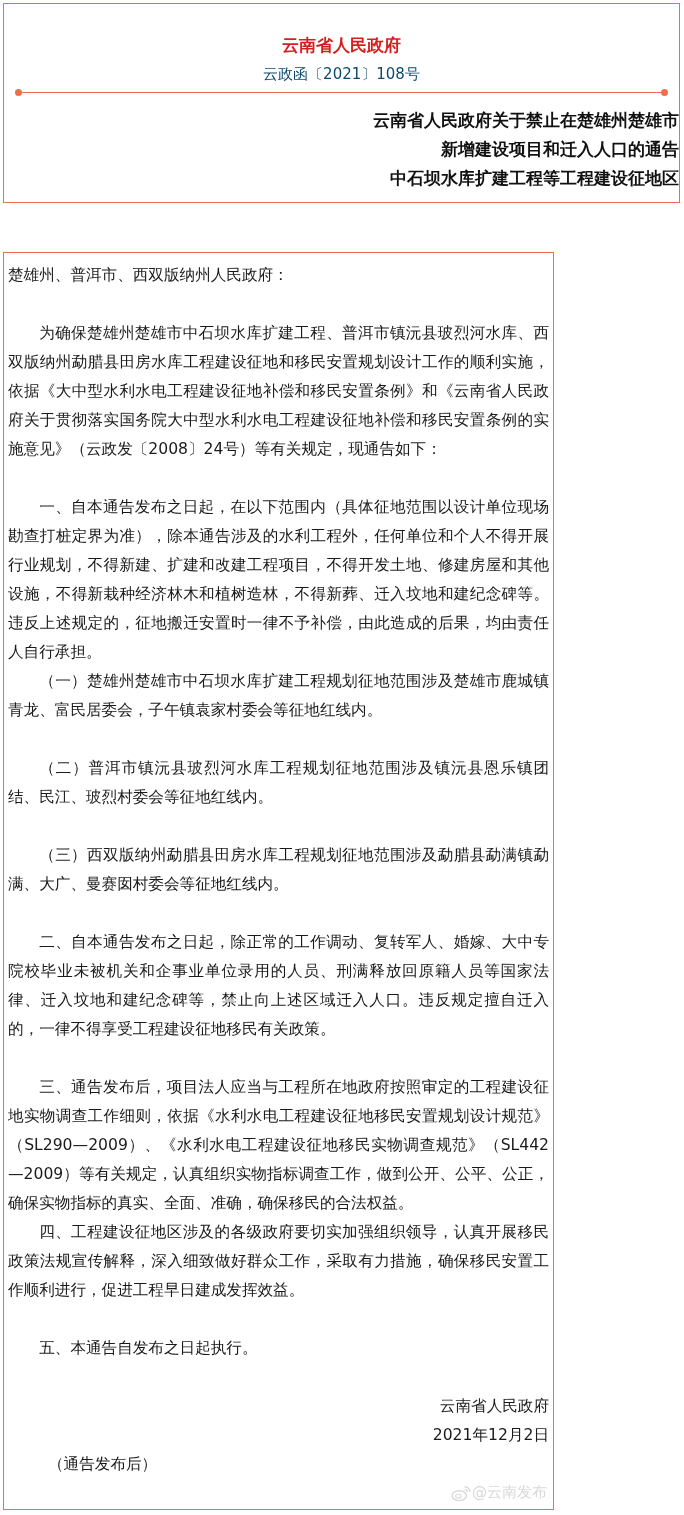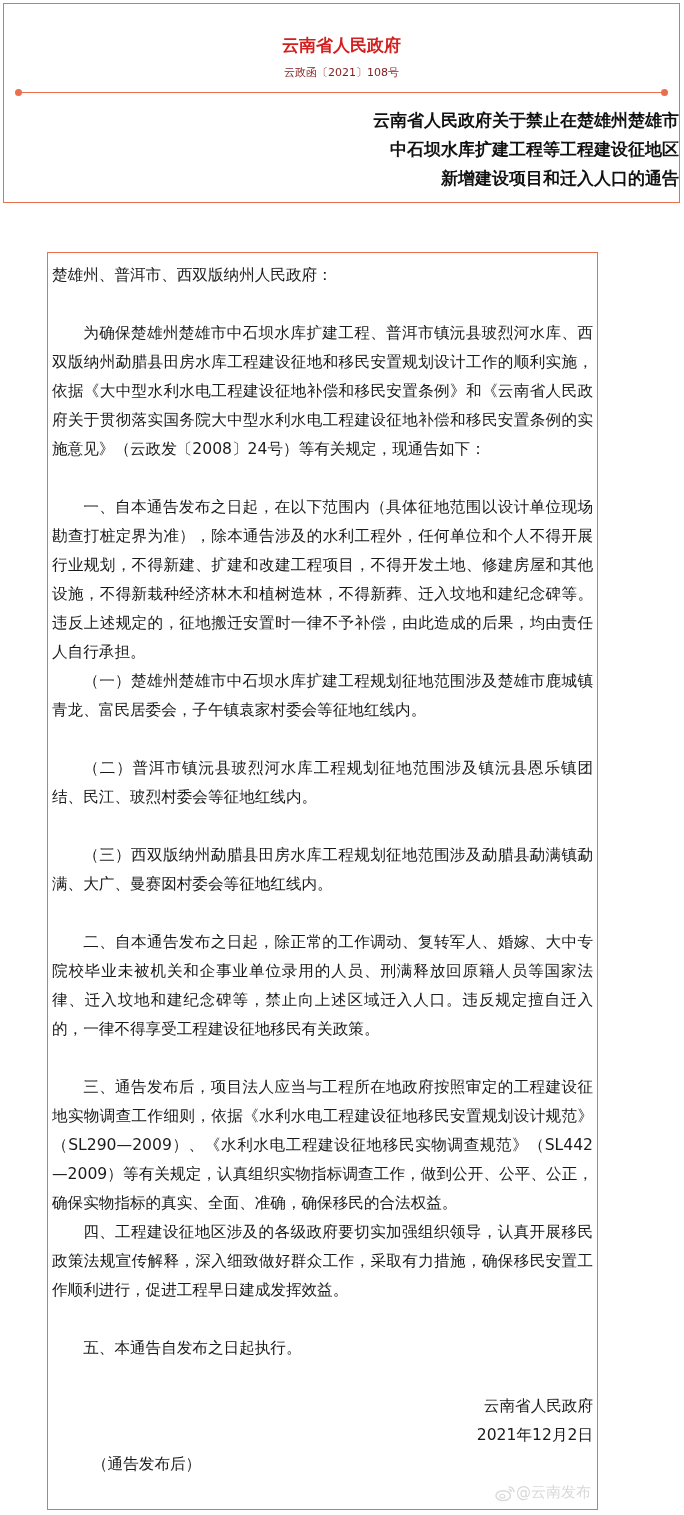--- a/index.html
+++ b/index.html
@@ -6,54 +6,54 @@
   html, body { width: 684px; height: 1515px; background: #ffffff; overflow: hidden; }
   body { position: relative; font-family: "DejaVu Sans", "Liberation Sans", sans-serif; color: #1a1a1a; }
 
   .header-box {
     position: absolute; left: 3px; top: 3px; width: 677px; height: 200px;
     border: 1px solid #e9704f;
   }
   .issuer { position: absolute; left: 0; right: 0; top: 30px; text-align: center;
     color: #d41f1f; font-size: 17px; font-weight: bold; }
   .doc-no { position: absolute; left: 0; right: 0; top: 61px; text-align: center;
-    font-size: 11px; color: #7f1d1d; }
+    font-size: 15px; color: #0c4a6e; }
   .red-rule { position: absolute; left: 14px; right: 14px; top: 88px; height: 1px; background: #e9704f; }
   .red-rule .dot { position: absolute; top: -3px; width: 7px; height: 7px; border-radius: 50%; background: #e9704f; }
   .red-rule .dot.left { left: -3px; }
   .red-rule .dot.right { right: -3px; }
   .title { position: absolute; left: 0; right: 0; top: 102px; text-align: right;
     font-size: 17px; font-weight: bold; line-height: 29px; color: #111; }
 
   .body-box {
     position: absolute; left: 3px; top: 252px; width: 551px; height: 1258px;
     border: 1px solid #e9704f; padding: 0 4px;
-    font-size: 15.6px; line-height: 29px; color: #1a1a1a; margin-left: 44px;
+    font-size: 15.6px; line-height: 29px; color: #1a1a1a;
   }
   .p { position: absolute; left: 4px; right: 4px; text-align: justify; }
   .indent { text-indent: 2em; }
   .sig { position: absolute; right: 4px; text-align: right; }
   .note { position: absolute; left: 44px; }
   .watermark { position: absolute; right: 6px; bottom: 2px; font-size: 15px; color: #d9d9d9; display: flex; align-items: center; }
   .wb-icon { width: 22px; height: 18px; }
 </style>
 </head>
 <body>
 
 <div class="header-box">
   <div class="issuer">云南省人民政府</div>
   <div class="doc-no">云政函〔2021〕108号</div>
   <div class="red-rule">
     <span class="dot left"></span>
     <span class="dot right"></span>
   </div>
   <div class="title">
     <div>云南省人民政府关于禁止在楚雄州楚雄市</div>
+    <div>新增建设项目和迁入人口的通告</div>
     <div>中石坝水库扩建工程等工程建设征地区</div>
-    <div>新增建设项目和迁入人口的通告</div>
   </div>
 </div>
 
 <div class="body-box">
   <div class="p" style="top:8px">楚雄州、普洱市、西双版纳州人民政府：</div>
   <div class="p indent" style="top:66px">为确保楚雄州楚雄市中石坝水库扩建工程、普洱市镇沅县玻烈河水库、西双版纳州勐腊县田房水库工程建设征地和移民安置规划设计工作的顺利实施，依据《大中型水利水电工程建设征地补偿和移民安置条例》和《云南省人民政府关于贯彻落实国务院大中型水利水电工程建设征地补偿和移民安置条例的实施意见》（云政发〔2008〕24号）等有关规定，现通告如下：</div>
   <div class="p indent" style="top:240px">一、自本通告发布之日起，在以下范围内（具体征地范围以设计单位现场勘查打桩定界为准），除本通告涉及的水利工程外，任何单位和个人不得开展行业规划，不得新建、扩建和改建工程项目，不得开发土地、修建房屋和其他设施，不得新栽种经济林木和植树造林，不得新葬、迁入坟地和建纪念碑等。违反上述规定的，征地搬迁安置时一律不予补偿，由此造成的后果，均由责任人自行承担。</div>
   <div class="p indent" style="top:414px">（一）楚雄州楚雄市中石坝水库扩建工程规划征地范围涉及楚雄市鹿城镇青龙、富民居委会，子午镇袁家村委会等征地红线内。</div>
   <div class="p indent" style="top:501px">（二）普洱市镇沅县玻烈河水库工程规划征地范围涉及镇沅县恩乐镇团结、民江、玻烈村委会等征地红线内。</div>
   <div class="p indent" style="top:588px">（三）西双版纳州勐腊县田房水库工程规划征地范围涉及勐腊县勐满镇勐满、大广、曼赛囡村委会等征地红线内。</div>

